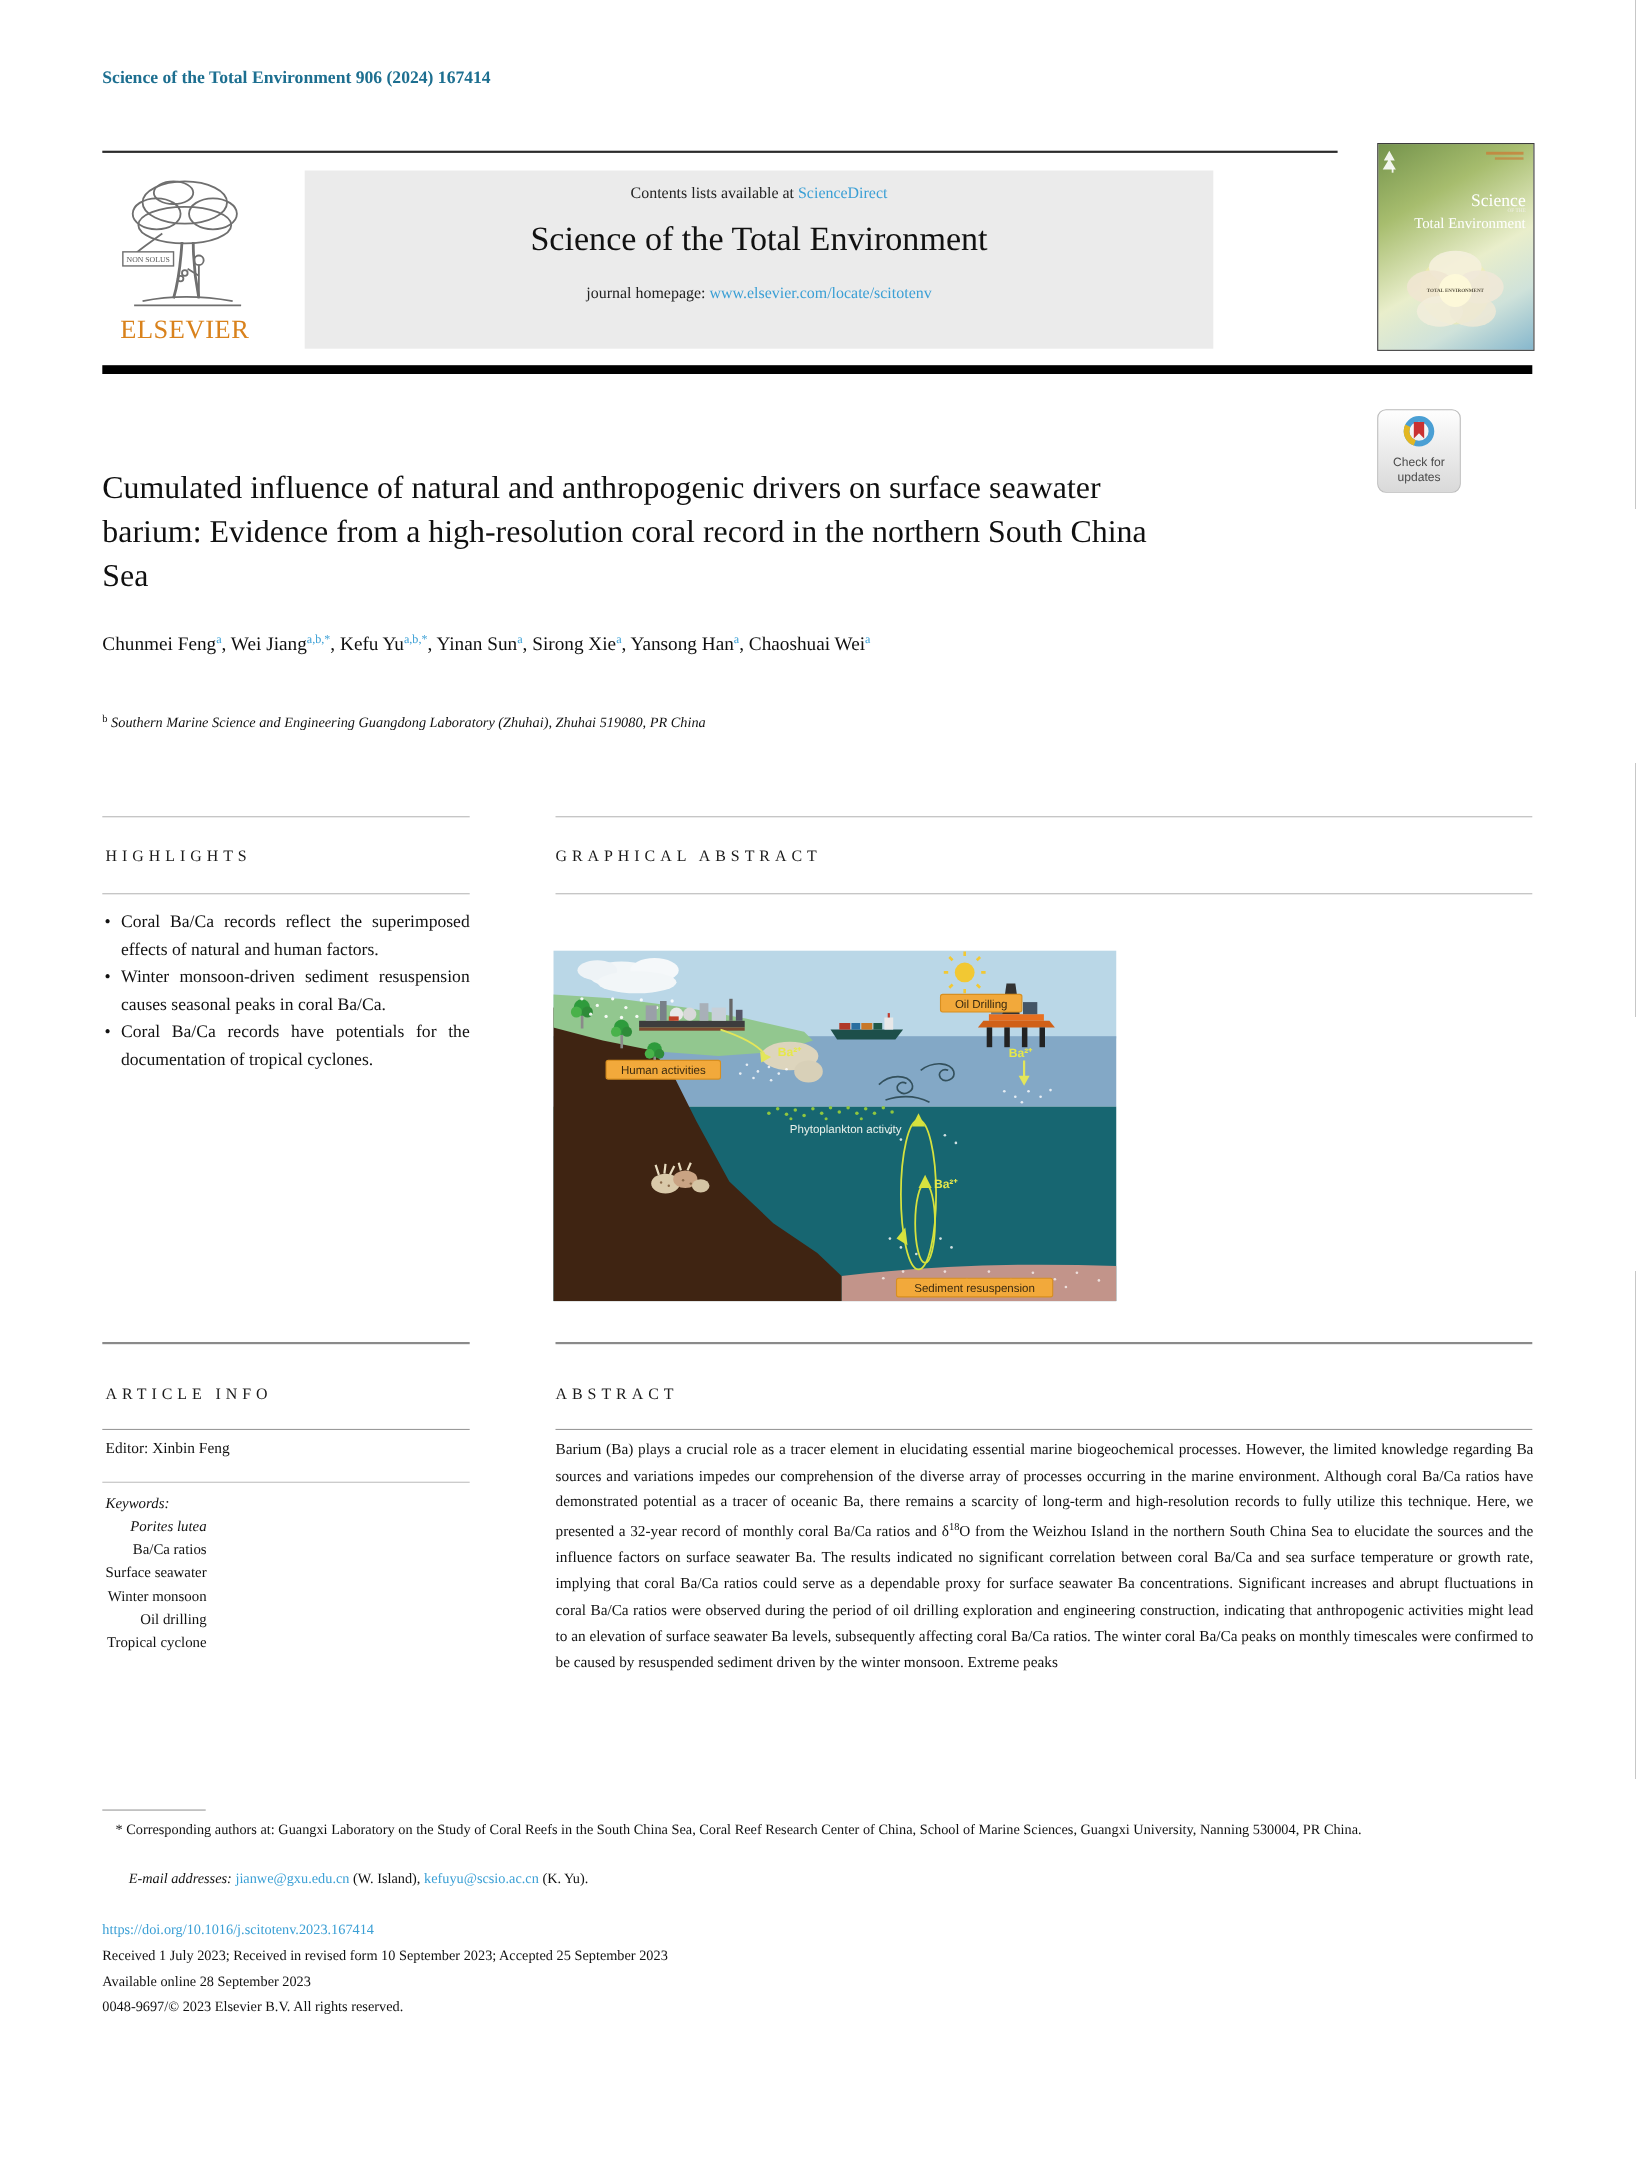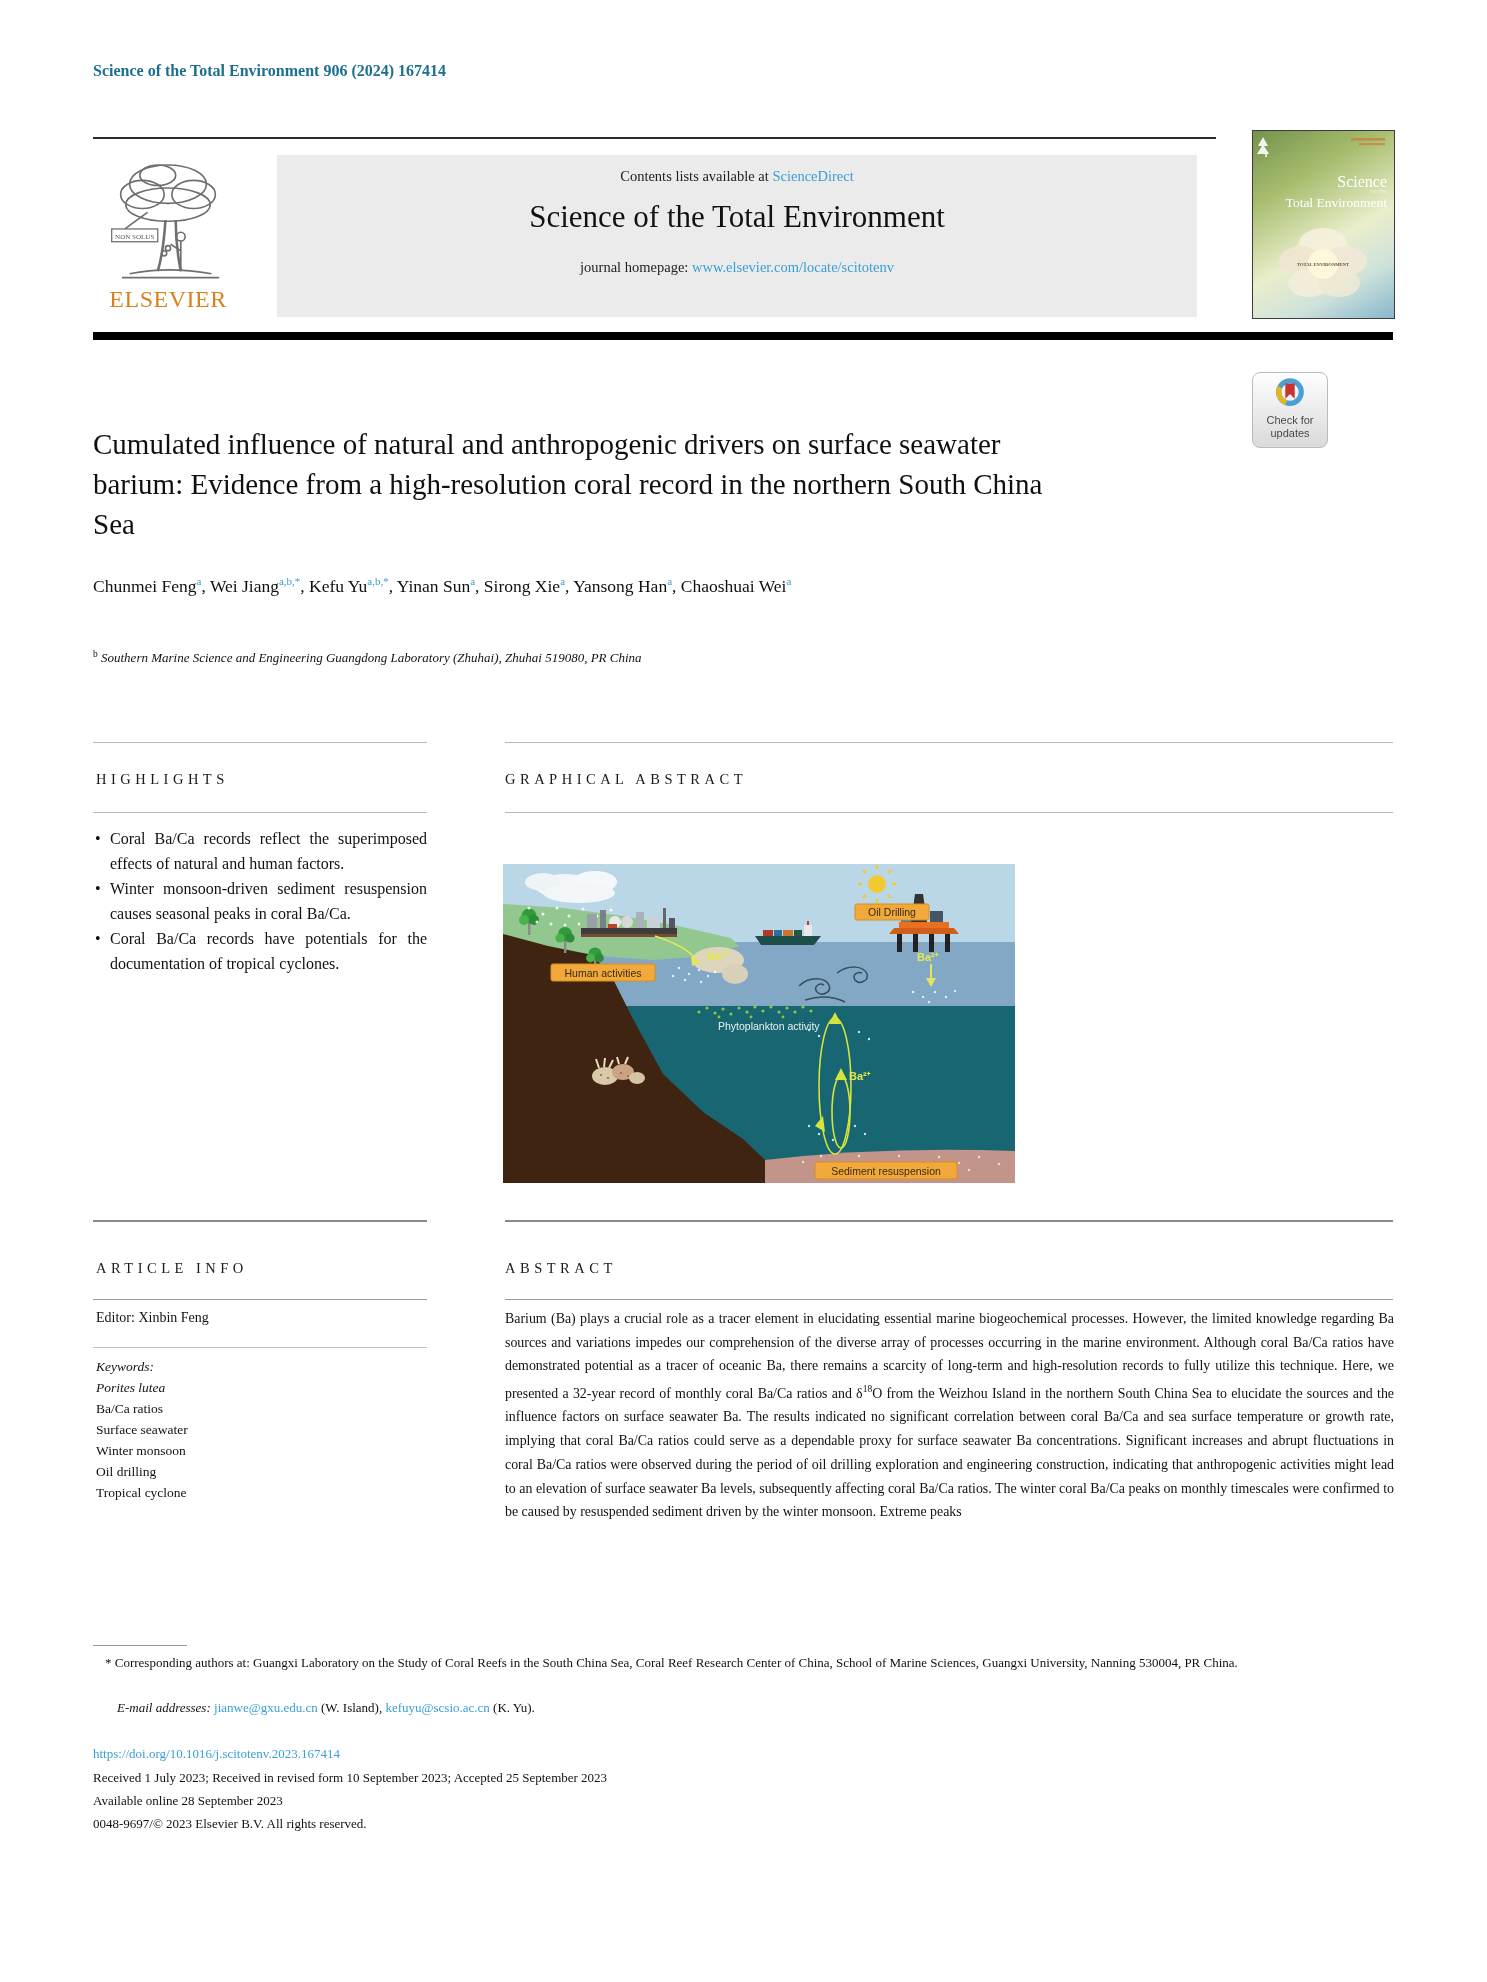--- a/index.html
+++ b/index.html
@@ -4,21 +4,21 @@
 <style>
   html,body{margin:0;padding:0;background:#888;}
   .page{position:relative;width:1487px;height:1982px;background:#ffffff;margin:0 auto;
         font-family:"Liberation Serif",serif;color:#111;overflow:hidden;}
   .abs{position:absolute;}
   a, .link{color:#3a9fd5;text-decoration:none;}
   
   .journal-line{top:62px;left:93px;width:1300px;text-align:left;font-size:16px;color:#1d6f90;font-weight:bold;}
   .header-rule{top:137px;left:93px;width:1123px;height:2px;background:#2b2b2b;}
   
-  .header-box{top:155px;left:277px;width:920px;height:162px;background:#ebebeb;text-align:center;}
+  .header-box{top:155px;left:277px;width:826px;height:162px;background:#ebebeb;text-align:center;}
   .contents-line{margin-top:13px;font-size:14.5px;color:#222;}
   .journal-name{margin-top:14px;font-size:31px;color:#111;}
   .homepage-line{margin-top:24px;font-size:14.5px;color:#222;}
   .elsevier-logo{top:156px;left:93px;width:150px;height:162px;text-align:center;}
   .elsevier-word{font-size:24px;letter-spacing:.5px;color:#d9821c;margin-top:-2px;}
   
   .cover{top:130px;left:1252px;width:141px;height:187px;border:1px solid #3c3c3c;
          background:linear-gradient(150deg,#74934c 0%,#a7bd6e 28%,#e9eecb 58%,#cfe2da 78%,#86b7cd 100%);}
   .cover svg{display:block;}
   
@@ -39,21 +39,21 @@
   .sec-header{font-size:14.5px;letter-spacing:4.5px;color:#1a1a1a;}
   
   .highlights{top:826px;left:93px;width:334px;}
   .highlights ul{margin:0;padding:0;list-style:none;}
   .highlights li{position:relative;padding-left:17px;font-size:16px;line-height:25px;text-align:justify;}
   .highlights li::before{content:"\2022";position:absolute;left:2px;}
   
   .editor{top:1310px;left:96px;font-size:14px;}
   .keywords{top:1356px;left:96px;font-size:13.5px;line-height:21px;}
   .kw-label{font-style:italic;}
-  .keywords ul{margin:0;padding:0;list-style:none;}
+  .keywords ul{margin:0;padding:0;list-style:none;text-align:right;}
   .kw-italic{font-style:italic;}
   
   .abstract{top:1307px;left:505px;width:889px;font-size:13.9px;line-height:23.7px;text-align:justify;}
   .abstract sup{font-size:9.5px;}
   
   .fn-rule{top:1645px;left:93px;width:94px;height:1px;background:#999;}
   .corresponding{top:1652px;left:93px;width:1302px;font-size:13px;line-height:21.5px;text-align:justify;text-indent:12px;}
   .emails{top:1700px;left:117px;font-size:13px;}
   .email-label{font-style:italic;}
   .imprint-line{left:93px;font-size:13px;}

